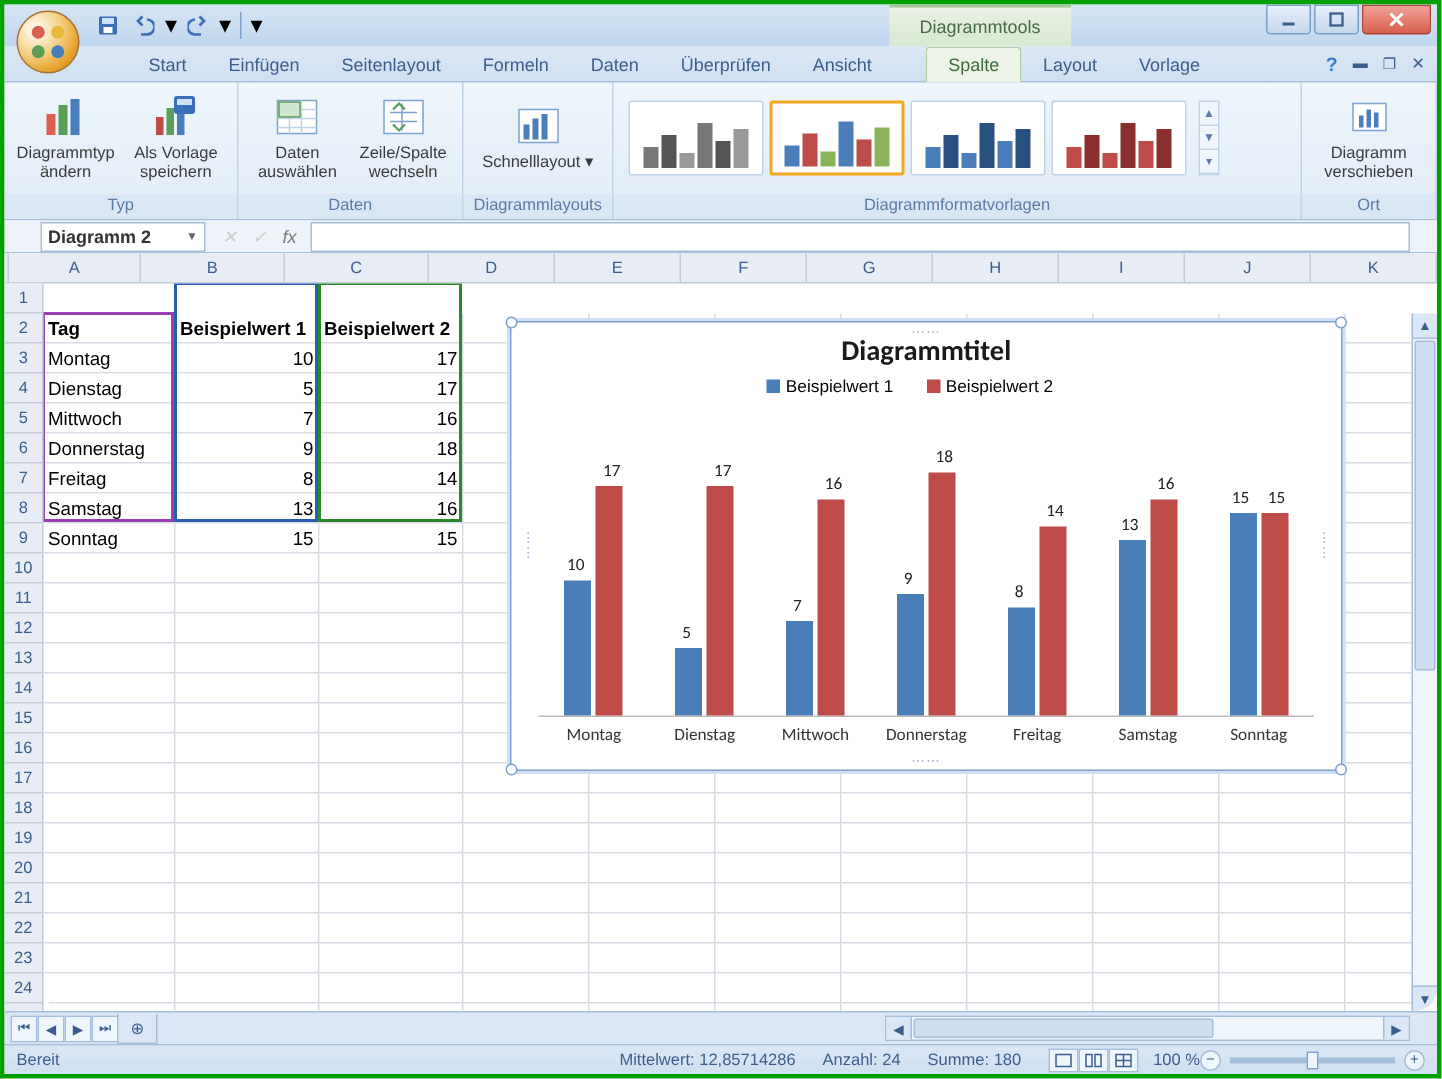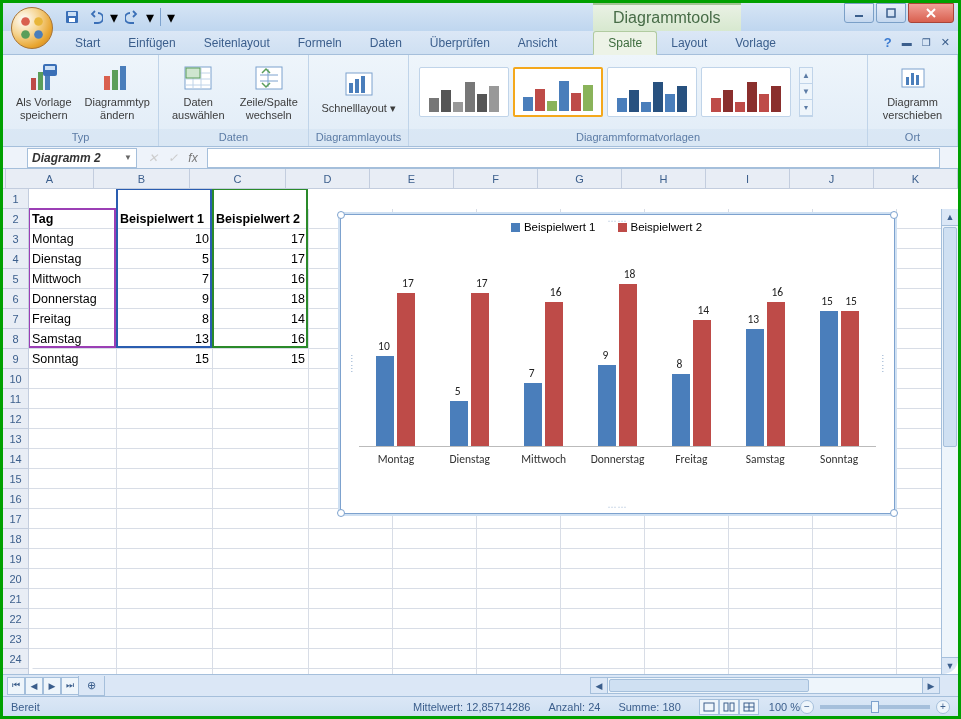--- a/index.html
+++ b/index.html
@@ -7,27 +7,27 @@
 
 
 .titlebar { height: 28px; background: linear-gradient(#d6e5f5,#bfd6ef); display: flex; align-items: center; position: relative; }
 .office-button { width: 42px; height: 42px; border-radius: 50%; background: radial-gradient(circle at 30% 30%,#fff,#f5d38e 40%,#e8a530 70%,#c47415); position: absolute; left: 8px; top: 4px; z-index: 50; border: 1px solid #a77334; display:flex; align-items:center; justify-content:center; }
 .office-button svg { width: 26px; height: 26px; }
 .qat { margin-left: 58px; display: flex; gap: 2px; align-items: center; height: 100%; }
 .qat-btn { width: 22px; height: 22px; display:flex; align-items:center; justify-content:center; border-radius:3px; }
 .qat-sep { width:1px; height:18px; background:#7da2ce; margin:0 3px; }
 .qat-dd { width:10px; display:flex; align-items:center; justify-content:center; }
 .title-center { position:absolute; left:0; right:0; text-align:center; font-size:12px; color:#3b3b3b; pointer-events:none; }
-.title-context { position:absolute; left:590px; top:0; height:28px; display:flex; align-items:center; font-size:16px; color:#476c47; background: linear-gradient(#e9f1e4,#d7e8cf); padding: 0 20px; border-top:2px solid #a3c494;}
+.title-context { position:absolute; left:590px; top:0; height:28px; display:flex; align-items:center; font-size:12px; color:#476c47; background: linear-gradient(#e9f1e4,#d7e8cf); padding: 0 20px; border-top:2px solid #a3c494;}
 .win-controls { position:absolute; right:4px; top:0; display:flex; }
 .win-btn { width:30px; height:20px; background:linear-gradient(#e7eef9,#c5d8ef); border:1px solid #7a9fc7; border-radius:0 0 3px 3px; margin-left:2px; display:flex; align-items:center; justify-content:center; }
 .win-btn.close { width:46px; background:linear-gradient(#f1a198,#d9604f); border-color:#a84438; }
 
 
-.tabstrip { height: 24px; background: linear-gradient(#dbe7f6,#cfe0f2); display:flex; align-items:flex-end; padding-left:58px; border-bottom:1px solid #a5bfdb; position:relative; }
+.tabstrip { height: 24px; background: linear-gradient(#dbe7f6,#cfe0f2); display:flex; align-items:flex-end; padding-left:82px; border-bottom:1px solid #a5bfdb; position:relative; }
 .tab { padding: 4px 14px; font-size: 12px; color:#3b5e8c; cursor:default; }
 .tab.context { background:#edf3e7; color:#3d6b3d; border:1px solid #b1cba0; border-bottom:1px solid #edf3e7; border-radius:3px 3px 0 0; position:relative; top:1px; }
 .tab-right { position:absolute; right:8px; top:4px; display:flex; gap:10px; align-items:center; }
 .tabstrip .tab:nth-child(8){ margin-left: 22px; }
 
 
 .ribbon { height: 92px; background: linear-gradient(#eef5fb,#e1ecf7); border-bottom:1px solid #a5bfdb; display:flex; }
 .rib-group { border-right:1px solid #c0d4e9; display:flex; flex-direction:column; }
 .rib-body { flex:1; display:flex; align-items:center; padding: 2px 6px; gap:4px; }
 .rib-label { font-size:11px; color:#5b7ba5; text-align:center; padding:2px 0 3px; background:rgba(200,220,240,0.3); }
@@ -35,21 +35,21 @@
 .big-btn .ico { width:32px; height:32px; margin-bottom:2px; display:flex; align-items:center; justify-content:center; }
 .style-gallery { display:flex; gap:4px; padding:4px; }
 .style-item { width:90px; height:50px; border:1px solid #c0d4e9; background:#fff; display:flex; align-items:flex-end; justify-content:center; gap:2px; padding:4px; border-radius:2px; }
 .style-item.sel { border:2px solid #f4a81c; }
 .style-gallery-wrap { display:flex; align-items:center; }
 .style-scroll { width:14px; height:50px; border:1px solid #c0d4e9; background:#eef5fb; display:flex; flex-direction:column; }
 .style-scroll div { flex:1; display:flex; align-items:center; justify-content:center; border-bottom:1px solid #c0d4e9; font-size:8px; color:#5b7ba5;}
 
 
 .fbar { height:22px; border-bottom:1px solid #a5bfdb; display:flex; align-items:center; background:#eef3fa; font-size:12px; }
-.namebox { width:110px; height:20px; border:1px solid #a5bfdb; background:#fff; margin:0 2px 0 24px; padding:0 4px; display:flex; align-items:center; justify-content:space-between; font-weight:bold; color:#333;font-style:italic; }
+.namebox { width:110px; height:20px; border:1px solid #a5bfdb; background:#fff; margin:0 2px 0 24px; padding:0 4px; display:flex; align-items:center; justify-content:space-between; font-weight:bold; color:#333; }
 .namebox .dd { font-size:8px; color:#666; }
 .fx-icons { display:flex; gap:4px; margin:0 6px; align-items:center; }
 .fx-icons span { width:16px; text-align:center; color:#777; font-style:italic; }
 .formula-input { flex:1; height:20px; border:1px solid #a5bfdb; background:#fff; margin-right:18px; }
 
 
 .sheet-area { position:relative; height: calc(719px - 6px - 28px - 24px - 92px - 22px - 22px - 20px); background:#fff; display:flex; }
 .rowhdrs { width:26px; background:#e8edf5; border-right:1px solid #c3cdde; }
 .colhdrs { height:20px; background:#e8edf5; border-bottom:1px solid #c3cdde; display:flex; }
 .corner { width:26px; height:20px; background:#e8edf5; border-right:1px solid #c3cdde; border-bottom:1px solid #c3cdde; }
@@ -180,38 +180,38 @@
     <span style="font-size:11px;color:#3b5e8c;">✕</span>
   </div>
 </div>
 
 <div class="ribbon">
   <div class="rib-group" style="width:156px">
     <div class="rib-body">
       <div class="big-btn">
         <div class="ico">
             <svg width="30" height="28">
+              <rect x="2" y="12" width="6" height="14" fill="#d9604f"></rect>
+              <rect x="10" y="6" width="6" height="20" fill="#5a9e5a"></rect>
+              <rect x="18" y="2" width="6" height="24" fill="#4a7ebb"></rect>
+            </svg>
+          </div>
+        <span>Diagrammtyp ändern</span>
+      </div>
+      <div class="big-btn">
+        <div class="ico">
+            <svg width="30" height="28">
               <rect x="2" y="14" width="5" height="12" fill="#be4b48"></rect>
               <rect x="9" y="8" width="5" height="18" fill="#5a9e5a"></rect>
               <rect x="16" y="4" width="5" height="22" fill="#4a7ebb"></rect>
               <rect x="14" y="0" width="14" height="12" rx="2" fill="#3a6fb7"></rect>
               <rect x="16" y="2" width="10" height="4" fill="#cde0f5"></rect>
             </svg>
           </div>
         <span>Als Vorlage speichern</span>
-      </div>
-      <div class="big-btn">
-        <div class="ico">
-            <svg width="30" height="28">
-              <rect x="2" y="12" width="6" height="14" fill="#d9604f"></rect>
-              <rect x="10" y="6" width="6" height="20" fill="#5a9e5a"></rect>
-              <rect x="18" y="2" width="6" height="24" fill="#4a7ebb"></rect>
-            </svg>
-          </div>
-        <span>Diagrammtyp ändern</span>
       </div>
     </div>
     <div class="rib-label">Typ</div>
   </div>
   <div class="rib-group" style="width:150px">
     <div class="rib-body">
       <div class="big-btn">
         <div class="ico">
             <svg width="30" height="26">
               <rect x="2" y="2" width="26" height="22" fill="#fff" stroke="#7da2ce"></rect>
@@ -644,20 +644,21 @@
 
         <div class="chart-obj" id="chartobj">
           <div class="dots" style="top:1px;left:50%;transform:translateX(-50%)">⋯⋯</div>
           <div class="dots" style="bottom:1px;left:50%;transform:translateX(-50%)">⋯⋯</div>
           <div class="dots" style="left:1px;top:50%;transform:translateY(-50%) rotate(90deg)">⋯⋯</div>
           <div class="dots" style="right:1px;top:50%;transform:translateY(-50%) rotate(90deg)">⋯⋯</div>
           <div class="chart-handle" style="left:-4px;top:-4px"></div>
             <div class="chart-handle" style="right:-4px;top:-4px"></div>
           <div class="chart-handle" style="left:-4px;bottom:-4px"></div>
             <div class="chart-handle" style="right:-4px;bottom:-4px"></div>
+          <div class="chart-title">Diagrammtitel</div>
           <div class="chart-legend" id="chartlegend"><span style="margin-right: 22px;"><span class="sw" style="background:#4a7ebb"></span>Beispielwert 1</span><span style="margin-right: 22px;"><span class="sw" style="background:#be4b48"></span>Beispielwert 2</span></div>
           <div class="chart-plot" id="chartplot">
               <div class="chart-cat">
                 <div class="bar" style="height: 90.2px; background: rgb(74, 126, 187);"></div>
                 <div class="vlbl" style="bottom: 93.2px; left: calc(50% - 21px);">10</div>
                 <div class="bar" style="height: 153.34px; background: rgb(190, 75, 72);"></div>
                 <div class="vlbl" style="bottom: 156.34px; left: calc(50% + 3px);">17</div>
                 <div class="catlbl">Montag</div>
               </div>
               <div class="chart-cat">

